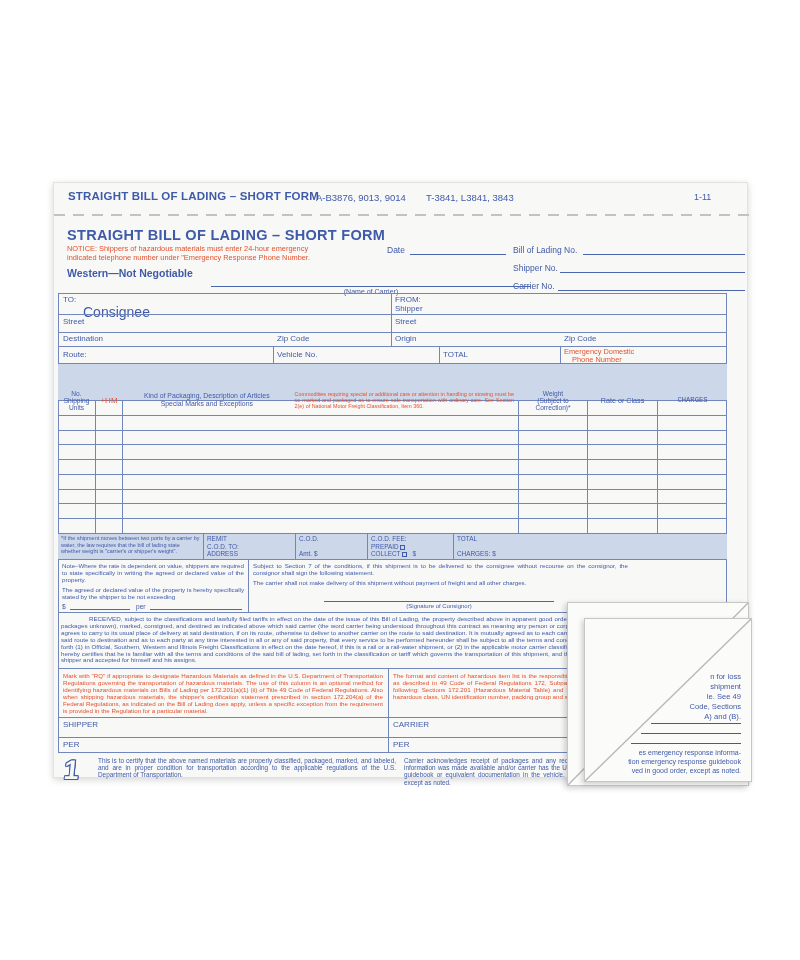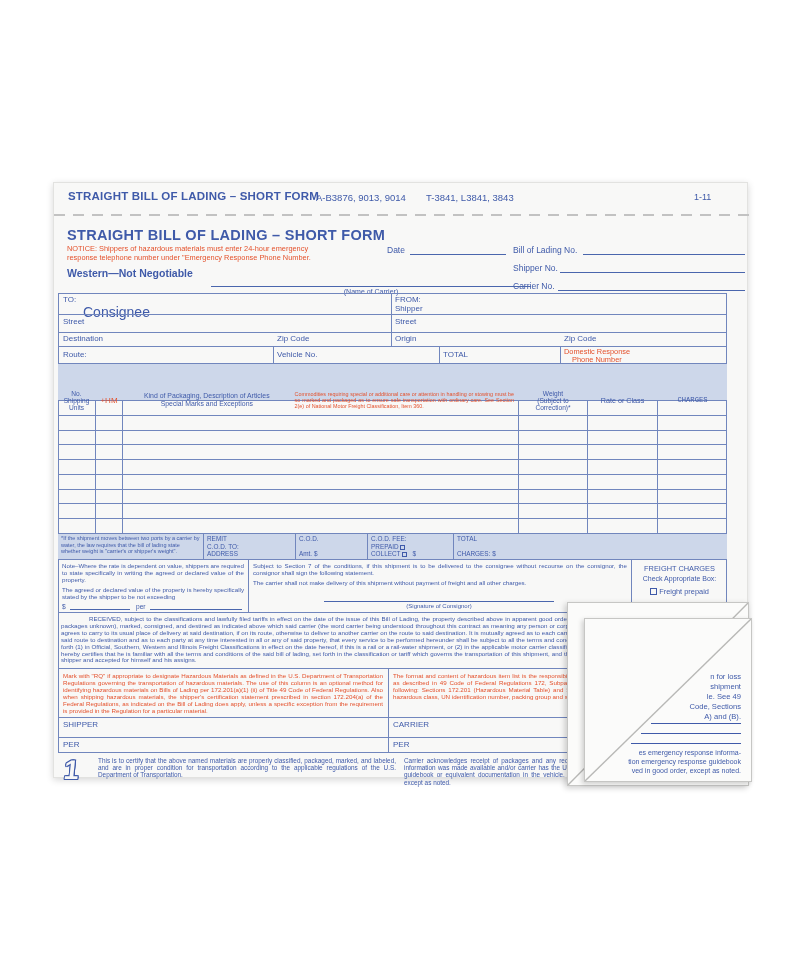--- a/index.html
+++ b/index.html
@@ -57,21 +57,21 @@
   <div class="sheet" id="main-sheet">
 
     <div class="abs b" style="left:14px;top:7px;font-size:11.5px;letter-spacing:.2px;">STRAIGHT BILL OF LADING – SHORT FORM</div>
     <div class="abs" style="left:262px;top:9px;font-size:9.5px;">A-B3876, 9013, 9014</div>
     <div class="abs" style="left:372px;top:9px;font-size:9.5px;">T-3841, L3841, 3843</div>
     <div class="abs" style="left:640px;top:9px;font-size:9px;">1-11</div>
     <div class="perf" style="left:0;top:31px;width:695px;"></div>
 
     <div class="abs b" style="left:13px;top:44px;font-size:14.5px;letter-spacing:.3px;">STRAIGHT BILL OF LADING – SHORT FORM</div>
     <div class="abs red" style="left:13px;top:61px;font-size:7.4px;">NOTICE: Shippers of hazardous materials must enter 24-hour emergency</div>
-    <div class="abs red" style="left:13px;top:70px;font-size:7.4px;">response telephone number under "Emergency Response Phone Number.</div>
+    <div class="abs red" style="left:13px;top:70px;font-size:7.4px;">indicated telephone number under "Emergency Response Phone Number.</div>
     <div class="abs b" style="left:13px;top:84px;font-size:10.5px;">Western—Not Negotiable</div>
 
     <div class="abs" style="left:333px;top:62px;font-size:8.5px;">Date</div>
     <div class="wline" style="left:356px;top:71px;width:96px;"></div>
     <div class="abs" style="left:459px;top:62px;font-size:8.5px;">Bill of Lading No.</div>
     <div class="wline" style="left:529px;top:71px;width:162px;"></div>
     <div class="abs" style="left:459px;top:80px;font-size:8.5px;">Shipper No.</div>
     <div class="wline" style="left:506px;top:89px;width:185px;"></div>
     <div class="abs" style="left:459px;top:98px;font-size:8.5px;">Carrier No.</div>
     <div class="wline" style="left:504px;top:107px;width:187px;"></div>
@@ -95,21 +95,21 @@
     <div class="abs" style="left:341px;top:151px;font-size:8px;">Origin</div>
     <div class="abs" style="left:510px;top:151px;font-size:8px;">Zip Code</div>
     <div class="hline" style="left:4px;top:163px;width:669px;"></div>
 
     <div class="abs" style="left:9px;top:167px;font-size:8px;">Route:</div>
     <div class="vline" style="left:219px;top:163px;height:17px;"></div>
     <div class="abs" style="left:223px;top:167px;font-size:8px;">Vehicle No.</div>
     <div class="vline" style="left:385px;top:163px;height:17px;"></div>
     <div class="abs" style="left:389px;top:167px;font-size:8px;">TOTAL</div>
     <div class="vline" style="left:506px;top:163px;height:17px;"></div>
-    <div class="abs red" style="left:510px;top:164px;font-size:7.4px;">Domestic Response</div>
+    <div class="abs red" style="left:510px;top:164px;font-size:7.4px;">Emergency Domestic</div>
     <div class="abs red" style="left:510px;top:172px;font-size:7.4px;padding-left:8px;">Phone Number</div>
 
     <div id="tbl-header">
       <div class="hc c1">
         <span>No.</span>
         <span>Shipping</span>
         <span>Units</span>
       </div>
       <div class="hc c2 red" style="font-size:8px;">+HM</div>
       <div class="hc c3" style="flex-direction:row;padding:0;">
@@ -232,25 +232,20 @@
         <span class="abs" style="left:4px;top:43px;font-size:6.6px;">$</span>
         <span class="wline" style="left:12px;top:49px;width:60px;"></span>
         <span class="abs" style="left:78px;top:43px;font-size:6.6px;">per</span>
         <span class="wline" style="left:92px;top:49px;width:92px;"></span>
       </div>
       <div class="dc jst" style="width:383px;">
         <p>Subject to Section 7 of the conditions, if this shipment is to be delivered to the consignee without recourse on the consignor, the consignor shall sign the following statement.</p>
         <p style="margin-top:3px;">The carrier shall not make delivery of this shipment without payment of freight and all other charges.</p>
         <span class="wline" style="left:75px;top:41px;width:230px;"></span>
         <span class="abs ctr" style="left:75px;top:43px;width:230px;font-size:6px;">(Signature of Consignor)</span>
-      </div>
-      <div class="dc ctr" style="width:95px;">
-        <div style="font-size:7.4px;margin-top:3px;">FREIGHT CHARGES</div>
-        <div style="font-size:7px;margin-top:3px;">Check Appropriate Box:</div>
-        <div style="font-size:7.4px;margin-top:6px;"><span class="cb2"></span> <span>Freight prepaid</span></div>
       </div>
     </div>
 
     <div class="abs jst" style="left:4px;top:430px;width:669px;height:56px;font-size:6.2px;line-height:6.9px;padding:3px 3px 0 3px;text-indent:28px;border-bottom:1px solid var(--grid);">RECEIVED, subject to the classifications and lawfully filed tariffs in effect on the date of the issue of this Bill of Lading, the property described above in apparent good order, except as noted (contents and condition of contents of packages unknown), marked, consigned, and destined as indicated above which said carrier (the word carrier being understood throughout this contract as meaning any person or corporation in possession of the property under the contract) agrees to carry to its usual place of delivery at said destination, if on its route, otherwise to deliver to another carrier on the route to said destination.  It is mutually agreed as to each carrier of all or any of, said property over all or any portion of said route to destination and as to each party at any time interested in all or any of said property, that every service to be performed hereunder shall be subject to all the terms and conditions of the Uniform Domestic Straight Bill of Lading set forth (1) in Official, Southern, Western and Illinois Freight Classifications in effect on the date hereof, if this is a rail or a rail-water shipment, or (2) in the applicable motor carrier classification or tariff, if this is a  motor carrier shipment. Shipper hereby certifies that he is familiar with all the terms and conditions of the said bill of lading, set forth in the classification or tariff which governs the transportation of this shipment, and the said terms and conditions are hereby agreed to by the shipper and accepted for himself and his assigns.</div>
 
     <div class="vline" style="left:334px;top:486px;height:48px;"></div>
     <div class="hline" style="left:4px;top:534px;width:669px;"></div>
     <div class="abs jst red" style="left:9px;top:489px;width:320px;font-size:6.2px;line-height:7px;">Mark with "RQ" if appropriate to designate Hazardous Materials as defined in the U.S. Department of Transportation Regulations governing the transportation of hazardous materials. The use of this column is an optional method for identifying hazardous materials on Bills of Lading per 172.201(a)(1) (ii) of Title 49 Code of Federal Regulations. Also when shipping hazardous materials, the shipper's certification statement prescribed in section 172.204(a) of the Federal Regulations, as indicated on the Bill of Lading does apply, unless a specific exception from the requirement is provided in the Regulation for a particular material.</div>
     <div class="abs jst red" style="left:339px;top:489px;width:330px;font-size:6.2px;line-height:7px;">The format and content of hazardous item list is the responsibility of shipper or company interpretation of requirements as described in 49 Code of Federal Regulations 172, Subpart C-Shipping Papers. Such description consists of the following: Sections 172.201 (Hazardous Material Table) and Sections 172.202 and 172.203: Proper shipping name, hazardous class, UN identification number, packing group and subsidiary class(es).</div>
 

